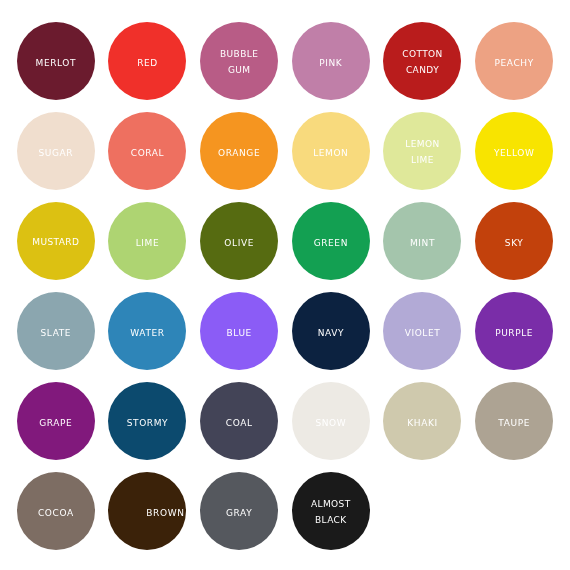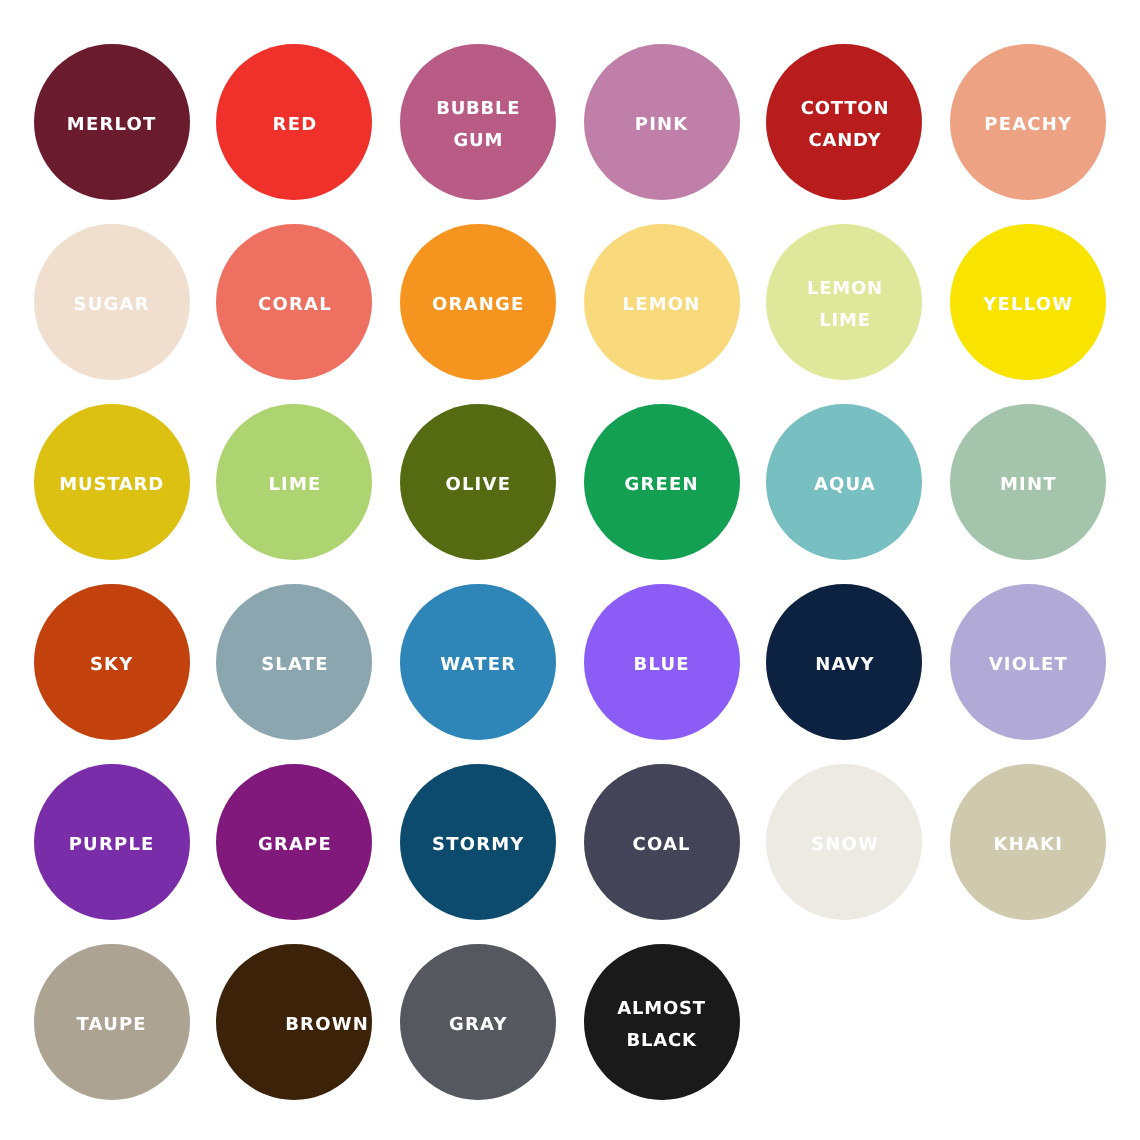--- a/index.html
+++ b/index.html
@@ -39,21 +39,21 @@
     justify-content: center;
     text-align: center;
     box-sizing: border-box;
     padding: 2px;
   }
   .swatch-label {
     color: #ffffff;
     font-size: 13.5px;
     line-height: 1.25;
     letter-spacing: 0.6px;
-    font-weight: 700;
+    font-weight: 400;
     font-family: "DejaVu Sans", sans-serif;
     text-transform: lowercase;
     font-variant: small-caps;
     white-space: pre-line;
     user-select: none;
   }
   .swatch-label.two-line {
     font-size: 13px;
   }
   .swatch-label.small {
@@ -142,25 +142,20 @@
       <div class="swatch-circle" style="background: rgb(86, 107, 17);">
         <span class="swatch-label">olive</span>
       </div>
     </div>
     <div class="swatch-cell">
       <div class="swatch-circle" style="background: rgb(19, 160, 82);">
         <span class="swatch-label">green</span>
       </div>
     </div>
     <div class="swatch-cell">
-      <div class="swatch-circle" style="background: rgb(120, 191, 193);">
-        <span class="swatch-label">aqua</span>
-      </div>
-    </div>
-    <div class="swatch-cell">
       <div class="swatch-circle" style="background: rgb(164, 197, 172);">
         <span class="swatch-label">mint</span>
       </div>
     </div>
     <div class="swatch-cell">
       <div class="swatch-circle" style="background: #c2410c;">
         <span class="swatch-label">sky</span>
       </div>
     </div>
     <div class="swatch-cell">
@@ -214,20 +209,25 @@
       </div>
     </div>
     <div class="swatch-cell">
       <div class="swatch-circle" style="background: rgb(207, 201, 173);">
         <span class="swatch-label">khaki</span>
       </div>
     </div>
     <div class="swatch-cell">
       <div class="swatch-circle" style="background: rgb(173, 163, 147);">
         <span class="swatch-label">taupe</span>
+      </div>
+    </div>
+    <div class="swatch-cell">
+      <div class="swatch-circle" style="background: rgb(125, 109, 99);">
+        <span class="swatch-label">cocoa</span>
       </div>
     </div>
     <div class="swatch-cell">
       <div class="swatch-circle" style="background: rgb(59, 34, 9); justify-content: flex-end;">
         <span class="swatch-label">brown</span>
       </div>
     </div>
     <div class="swatch-cell">
       <div class="swatch-circle" style="background: rgb(85, 88, 94);">
         <span class="swatch-label">gray</span>

